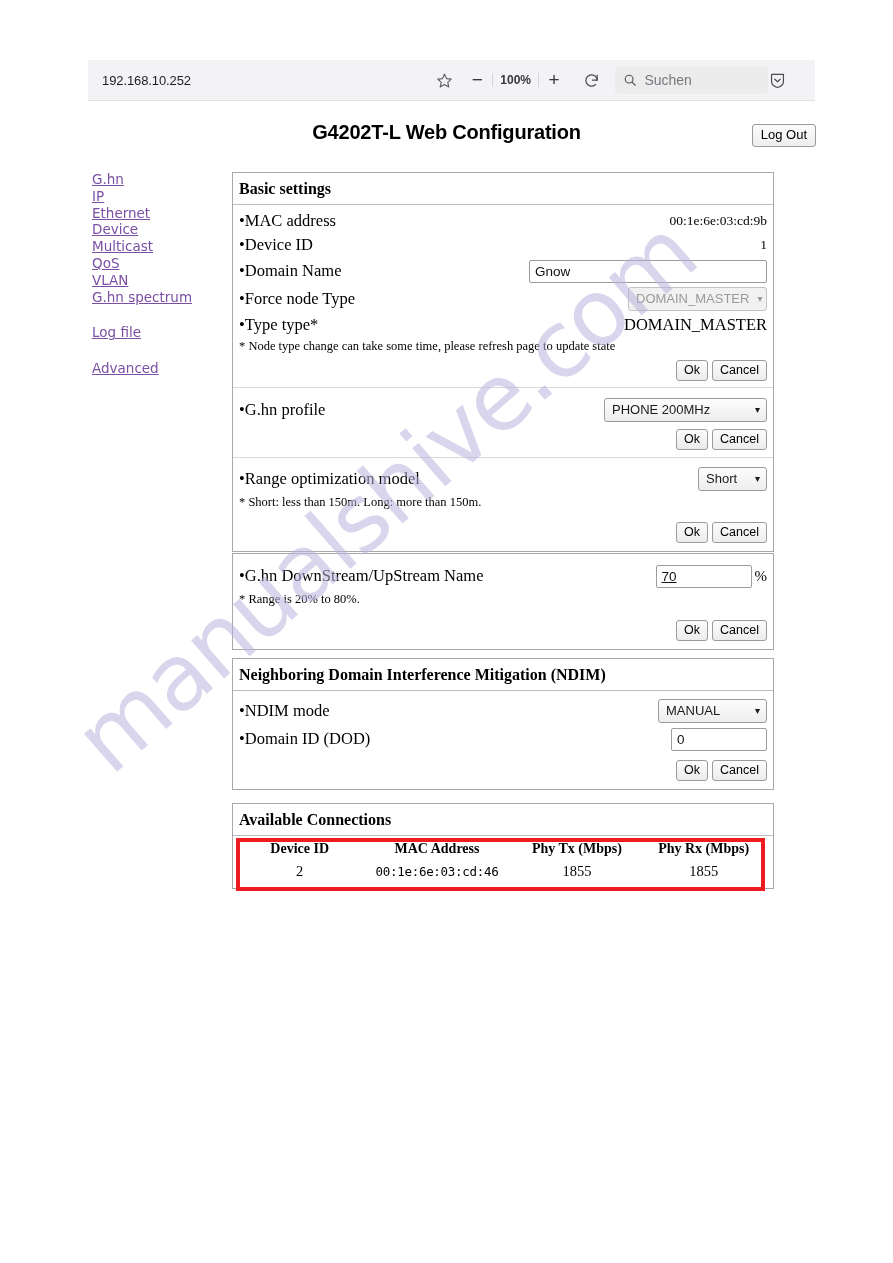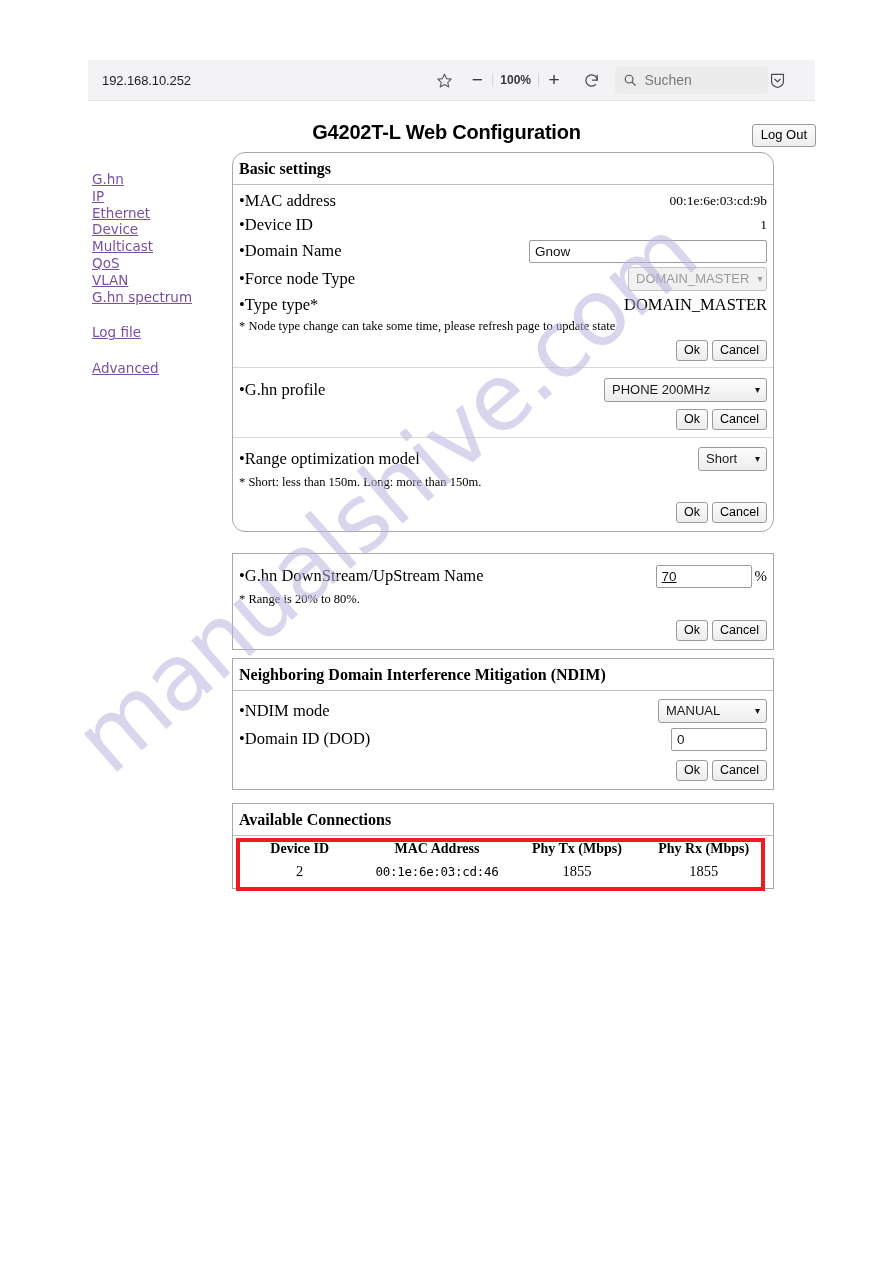--- a/index.html
+++ b/index.html
@@ -377,21 +377,21 @@
   <a href="#">Multicast</a>
   <a href="#">QoS</a>
   <a href="#">VLAN</a>
   <a href="#">G.hn spectrum</a>
   <div class="gap"></div>
   <a href="#">Log file</a>
   <div class="gap"></div>
   <a href="#">Advanced</a>
 </div>
 
-<div class="panel" style="top:152px;border-radius:13px;">
+<div class="panel" style="top:172px;">
   <div class="panel-title">Basic settings</div>
 
   <div class="section">
     <div class="row">
       <span class="lbl">•MAC address</span>
       <span class="val">00:1e:6e:03:cd:9b</span>
     </div>
 
     <div class="row">
       <span class="lbl">•Device ID</span>

